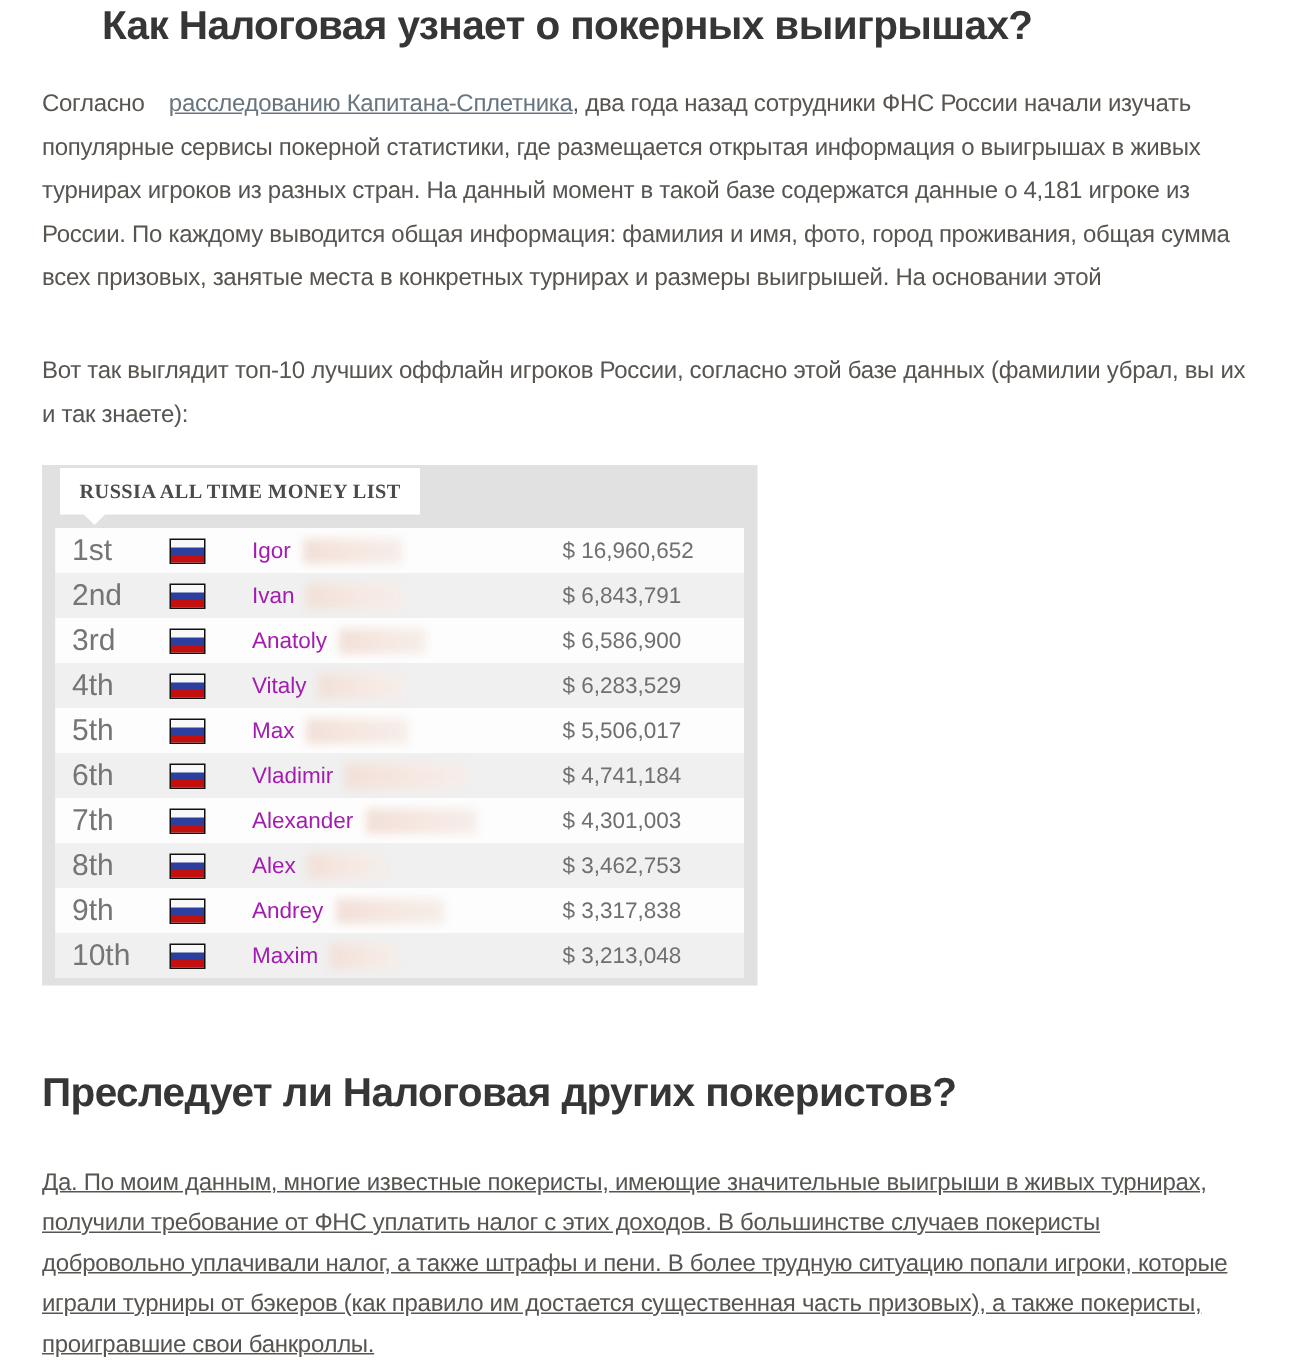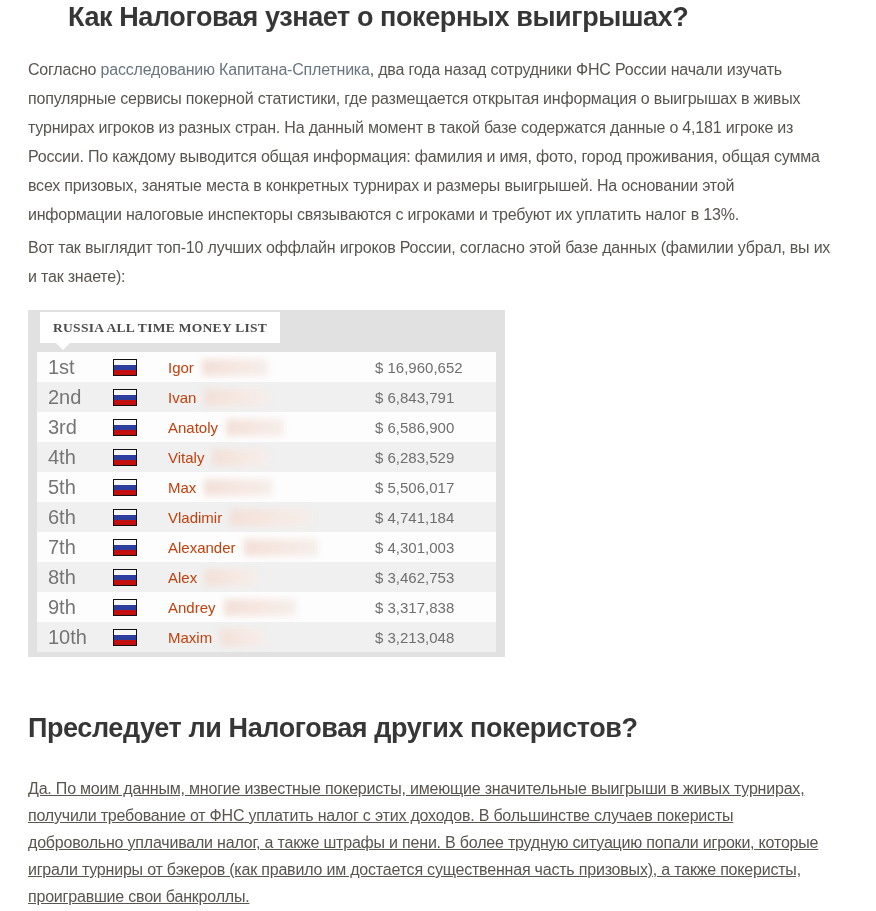--- a/index.html
+++ b/index.html
@@ -18,21 +18,21 @@
   .para{position:absolute;left:28px;width:830px;color:#585450;}
   .para .line{
     height:29px;line-height:29px;font-size:16px;letter-spacing:-0.2px;
     white-space:nowrap;
   }
   .para-1{top:55px;}
   .para-2{top:233px;}
   .para-3{top:775px;}
   .para-3 .line{height:27px;line-height:27px;text-decoration:underline;}
   .textlink{
-    color:#68747e;cursor:pointer;
+    color:#68747e;text-decoration:underline;cursor:pointer;margin-left:12px;
   }
   
   .panel{
     position:absolute;left:28px;top:310px;width:477px;height:347px;
     background:#e1e1e1;box-sizing:border-box;
   }
   .panel-tag{
     position:absolute;left:12px;top:2px;background:#ffffff;
     padding:8px 13px 7px 13px;font-size:13.5px;font-weight:700;
     color:#4b4b4b;letter-spacing:0.3px;white-space:nowrap;font-family:Liberation Serif, serif;
@@ -59,21 +59,21 @@
     border:1px solid #111111;display:flex;flex-direction:column;
   }
   .flag i{display:block;flex:1;}
   .flag .fw{background:#f8f8f8;}
   .flag .fb{background:#2d3f9e;}
   .flag .fr{background:#c40f0f;}
   .namewrap{
     position:absolute;left:131px;display:flex;align-items:center;
   }
   .pname{
-    font-size:15px;color:#c2410c;white-space:nowrap;
+    font-size:15px;color:#a21caf;white-space:nowrap;
   }
   .blur{
     margin-left:8px;height:17px;border-radius:2px;
     background:linear-gradient(90deg,#f2e0d8 0%,#f6e8e2 55%,#f5eeea 100%);
     filter:blur(3px);
   }
   .amount{
     position:absolute;left:338px;font-size:15px;color:#6f6f6f;
     white-space:nowrap;
   }
@@ -84,21 +84,20 @@
 <div class="page">
 
   <div class="h1 heading-1">Как Налоговая узнает о покерных выигрышах?</div>
 
   <div class="para para-1">
     <div class="line"><span>Согласно </span><span class="textlink">расследованию Капитана-Сплетника</span><span>, два года назад сотрудники ФНС России начали изучать</span></div>
     <div class="line">популярные сервисы покерной статистики, где размещается открытая информация о выигрышах в живых</div>
     <div class="line">турнирах игроков из разных стран. На данный момент в такой базе содержатся данные о 4,181 игроке из</div>
     <div class="line">России. По каждому выводится общая информация: фамилия и имя, фото, город проживания, общая сумма</div>
     <div class="line">всех призовых, занятые места в конкретных турнирах и размеры выигрышей. На основании этой</div>
-    <div class="line">информации налоговые инспекторы связываются с игроками и требуют их уплатить налог в 13%.</div>
   </div>
 
   <div class="para para-2">
     <div class="line">Вот так выглядит топ-10 лучших оффлайн игроков России, согласно этой базе данных (фамилии убрал, вы их</div>
     <div class="line">и так знаете):</div>
   </div>
 
   <div class="panel">
     <div class="panel-tag">RUSSIA ALL TIME MONEY LIST</div>
     <div class="panel-tag-pointer"></div>

